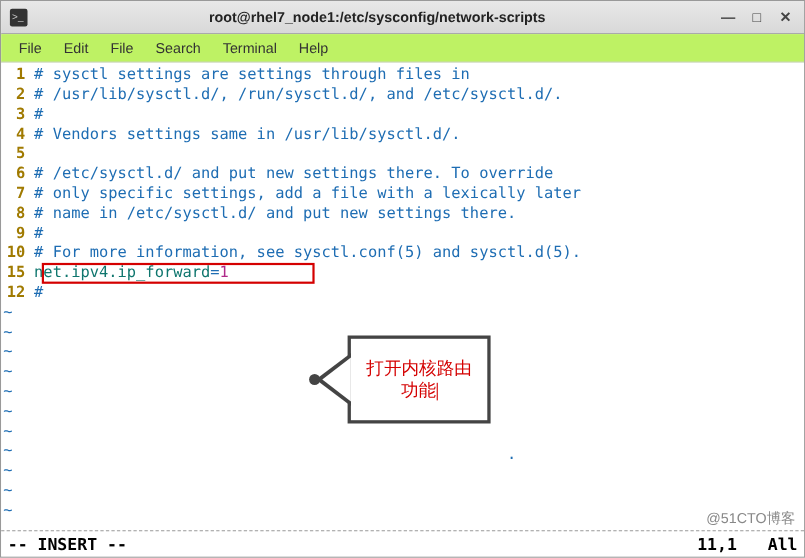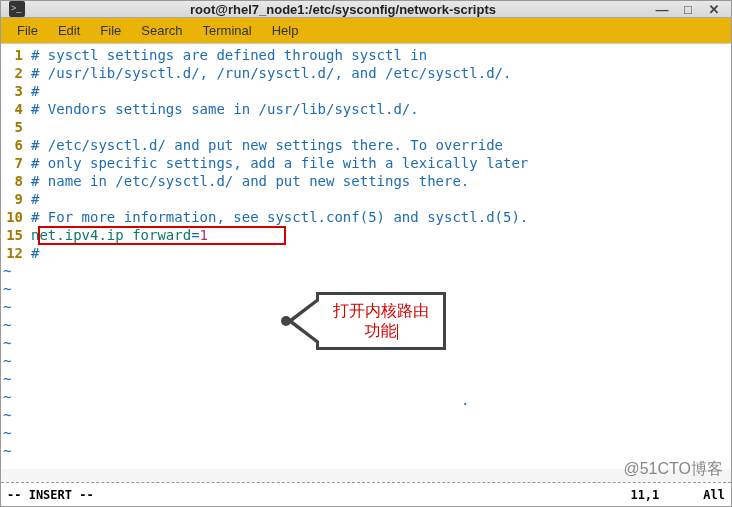--- a/index.html
+++ b/index.html
@@ -6,21 +6,21 @@
     body {
       font-family: sans-serif;
       background: #f5f5f5;
       width: 732px;
       height: 507px;
       position: relative;
       overflow: hidden;
       border: 1px solid #999;
     }
     .titlebar {
-      height: 17px;
+      height: 30px;
       background: linear-gradient(#e8e8e8, #d8d8d8);
       display: flex;
       align-items: center;
       border-bottom: 1px solid #aaa;
       padding: 0 8px;
     }
     .window-icon {
       width: 16px; height: 16px;
       background: #333;
       border-radius: 2px;
@@ -50,21 +50,21 @@
       display: flex;
       align-items: center;
       justify-content: center;
       font-size: 13px;
       font-weight: bold;
       color: #444;
       cursor: pointer;
     }
     .menubar {
       height: 26px;
-      background: #eab308;
+      background: #bef264;
       border-bottom: 1px solid #ccc;
       display: flex;
       align-items: center;
       padding: 0 6px;
       font-size: 13px;
       color: #333;
     }
     .menu-item {
       padding: 4px 10px;
       cursor: pointer;
@@ -135,54 +135,54 @@
       position: absolute;
       left: -6px; top: 50%;
       width: 10px; height: 10px;
       margin-top: -5px;
       background: #444;
       border-radius: 50%;
     }
     .callout-box {
       border: 3px solid #444;
       background: #fff;
-      padding: 6px 14px;
+      padding: 17px 14px;
       margin-left: -3px;
       min-width: 130px;
       text-align: center;
       font-size: 16px;
       color: #d40000;
       line-height: 20px;
     }
     .cursor-caret {
       display: inline-block;
       width: 1px;
       height: 16px;
       background: #d40000;
       vertical-align: middle;
     }
     .statusbar {
       position: absolute;
       bottom: 0; left: 0; right: 0;
       height: 24px;
       background: #fff;
       font-family: "DejaVu Sans Mono", "Courier New", monospace;
-      font-size: 12px;
+      font-size: 15px;
       font-weight: bold;
       display: flex;
       align-items: center;
       padding: 0 6px;
       border-top: 1px dashed #999;
     }
     .status-left { flex: 1; }
-    .status-pos { margin-right: 44px; }
+    .status-pos { margin-right: 28px; }
     .watermark {
       position: absolute;
       right: 8px; bottom: 26px;
-      font-size: 16px;
+      font-size: 13px;
       color: #888;
     }
     .center-dot {
       position: absolute;
       left: 460px;
       top: 347px;
       color: #1e6db3;
       font-size: 14px;
     }
   </style>
@@ -202,21 +202,21 @@
 <div class="menubar">
   <div class="menu-item">File</div>
   <div class="menu-item">Edit</div>
   <div class="menu-item">File</div>
   <div class="menu-item">Search</div>
   <div class="menu-item">Terminal</div>
   <div class="menu-item">Help</div>
 </div>
 
 <div class="editor">
-  <div class="line"><span class="lnum">1</span><span class="comment"># sysctl settings are defined through sysctl in</span></div>
+  <div class="line"><span class="lnum">1</span><span class="comment"># sysctl settings are settings through files in</span></div>
   <div class="line"><span class="lnum">2</span><span class="comment"># /usr/lib/sysctl.d/, /run/sysctl.d/, and /etc/sysctl.d/.</span></div>
   <div class="line"><span class="lnum">3</span><span class="comment">#</span></div>
   <div class="line"><span class="lnum">4</span><span class="comment"># Vendors settings same in /usr/lib/sysctl.d/.</span></div>
   <div class="line"><span class="lnum">5</span></div>
   <div class="line"><span class="lnum">6</span><span class="comment"># /etc/sysctl.d/ and put new settings there. To override</span></div>
   <div class="line"><span class="lnum">7</span><span class="comment"># only specific settings, add a file with a lexically later</span></div>
   <div class="line"><span class="lnum">8</span><span class="comment"># name in /etc/sysctl.d/ and put new settings there.</span></div>
   <div class="line"><span class="lnum">9</span><span class="comment">#</span></div>
   <div class="line"><span class="lnum">10</span><span class="comment"># For more information, see sysctl.conf(5) and sysctl.d(5).</span></div>
   <div class="line"><span class="lnum">15</span><span class="key">net.ipv4.ip_forward</span><span class="eq">=</span><span class="val">1</span></div>

